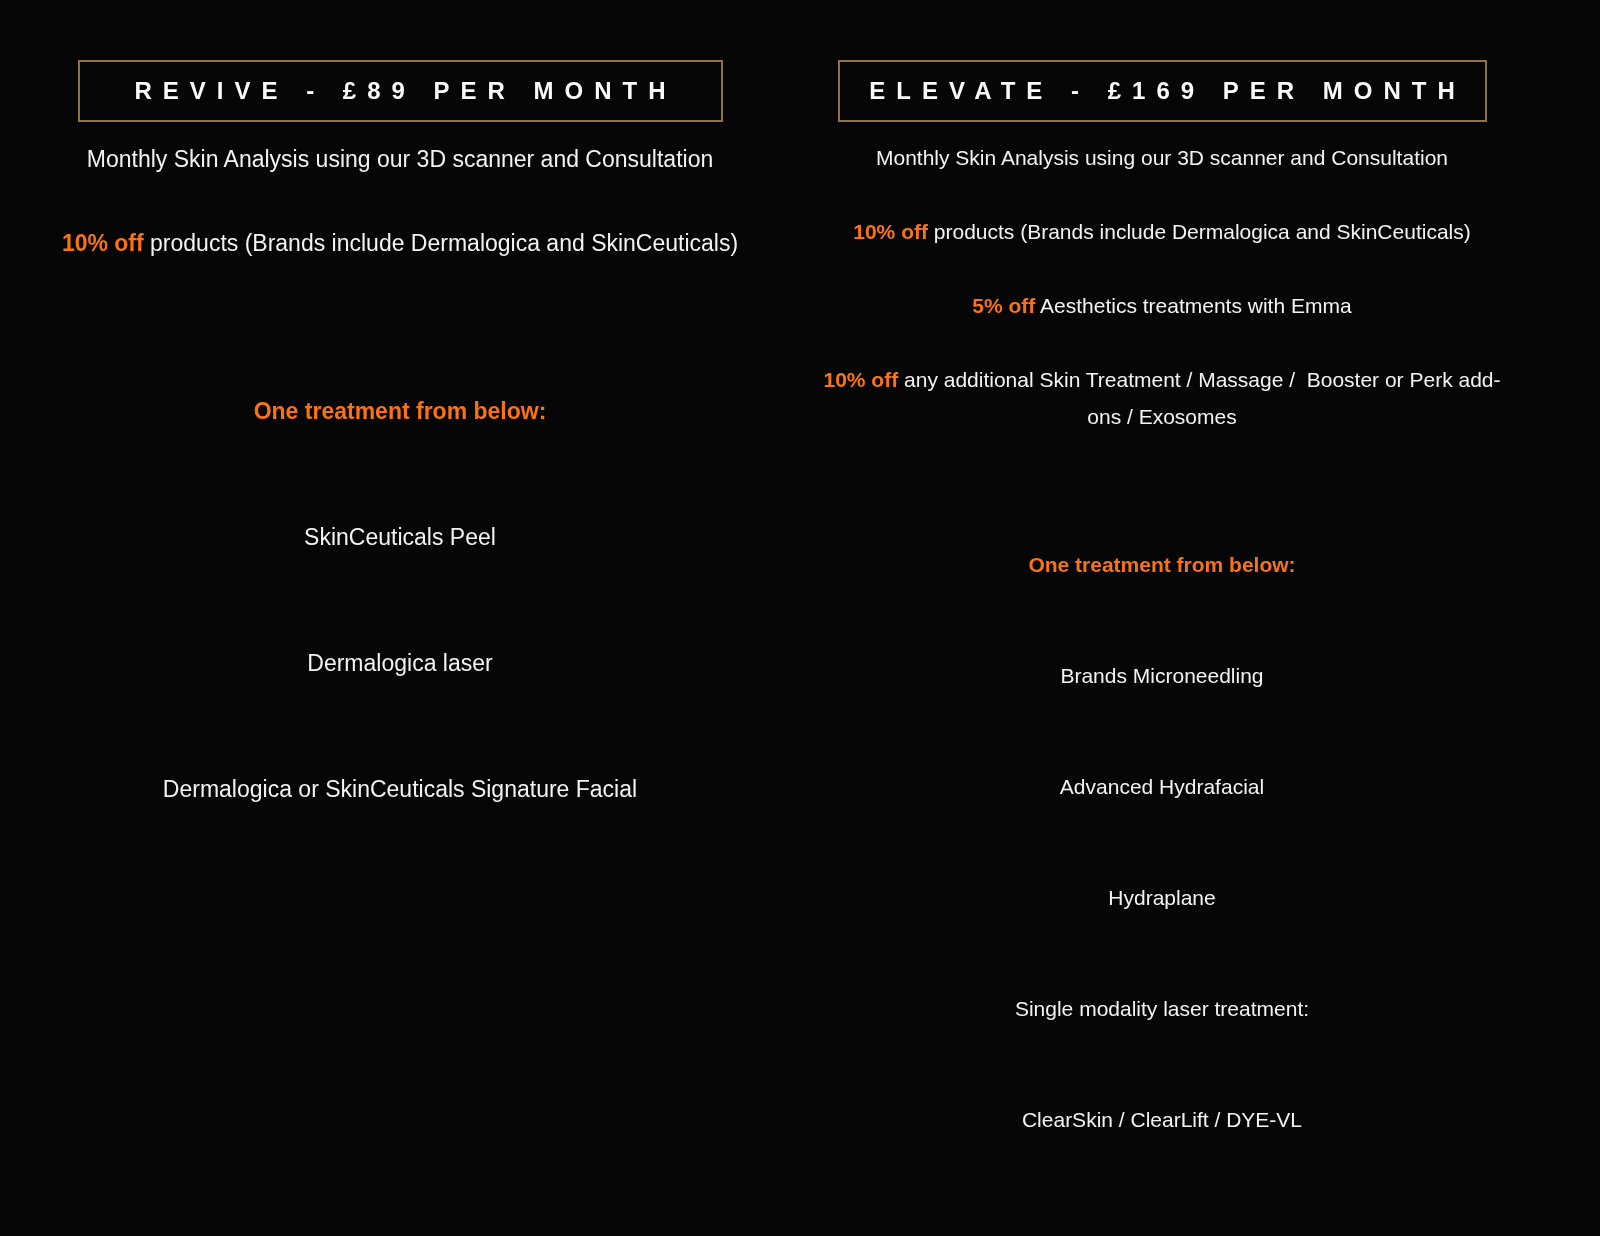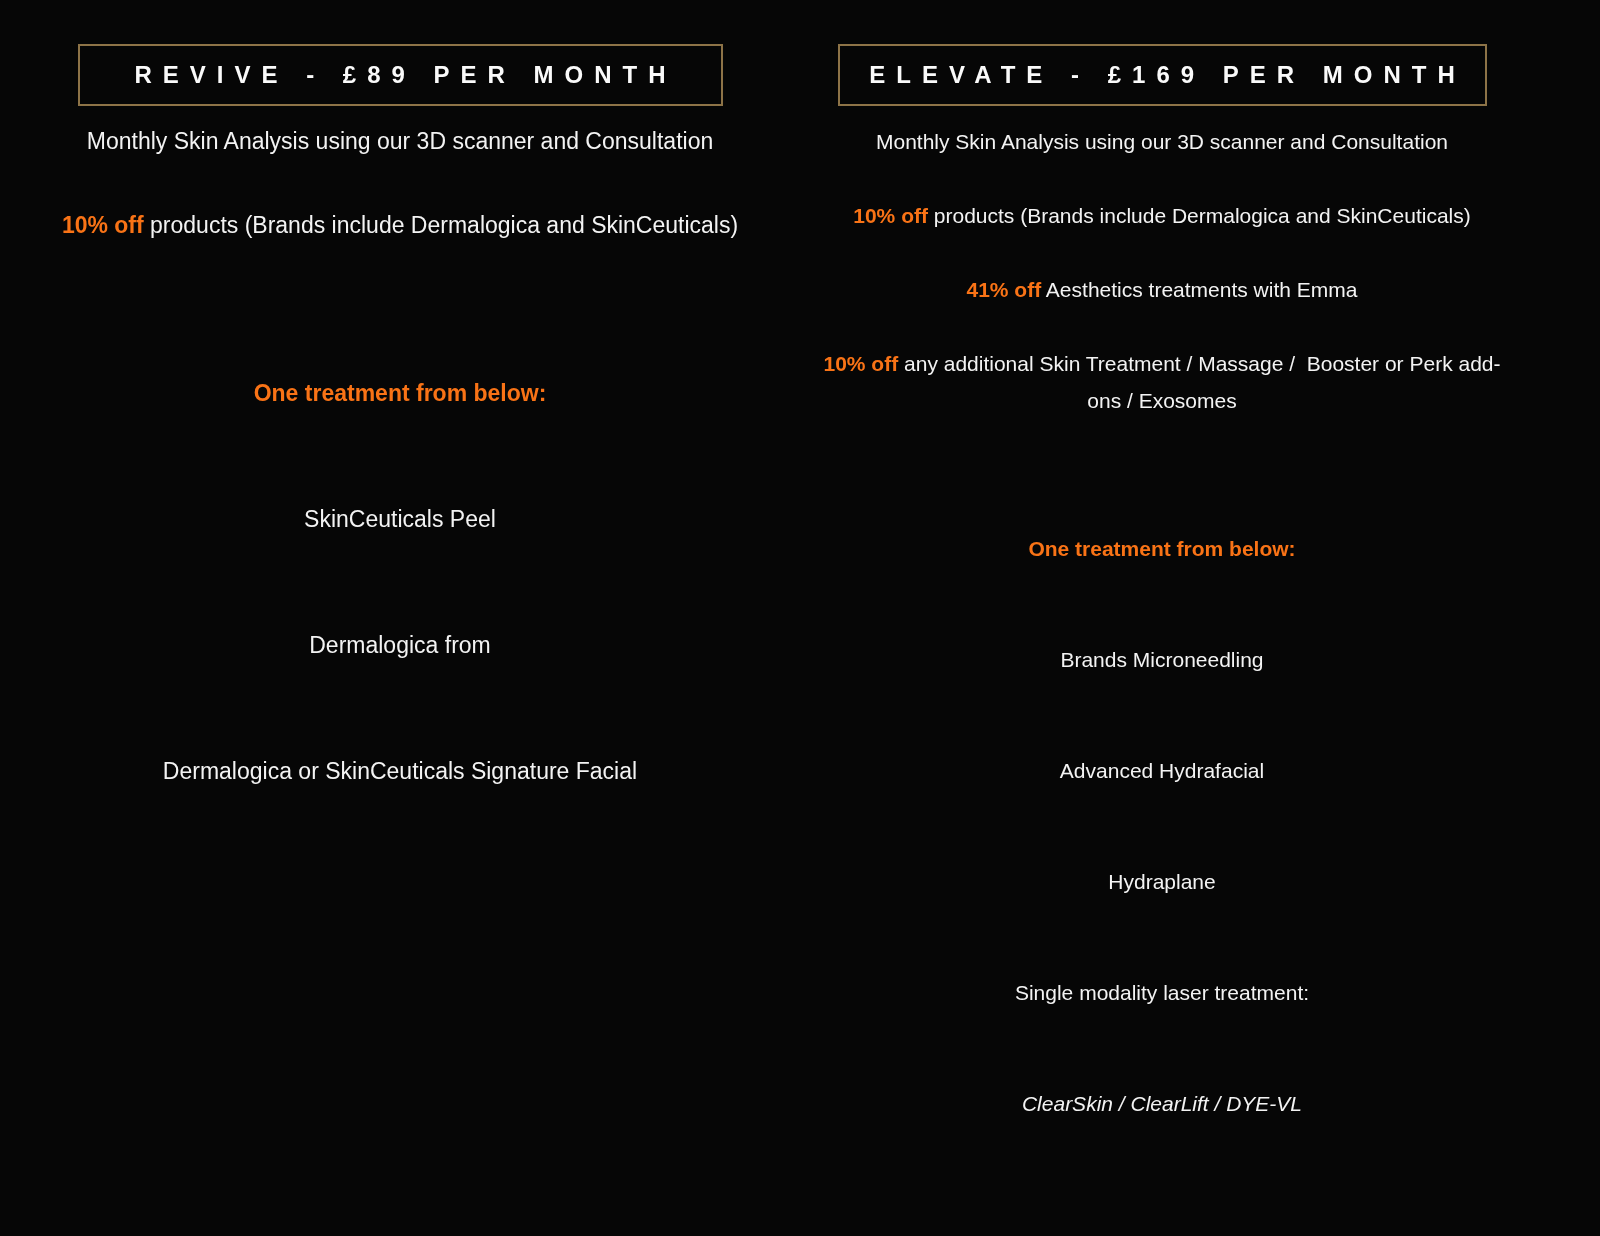--- a/index.html
+++ b/index.html
@@ -17,21 +17,21 @@
   }
   .column {
     position: absolute;
     top: 44px;
     text-align: center;
   }
   .col-revive { left: 50px;  width: 700px; }
   .col-elevate { left: 812px; width: 700px; }
 
   .title-box {
-    margin: 0 auto;
+    margin: 16px auto;
     height: 58px;
     border: 2px solid #8d7347;
     display: flex;
     align-items: center;
     justify-content: center;
   }
   .col-revive  .title-box { width: 641px; }
   .col-elevate .title-box { width: 645px; justify-content: center; }
   .title {
     font-size: 24px;
@@ -53,54 +53,54 @@
   }
   .col-elevate .block {
     margin-top: 37px;
     font-size: 21px;
     line-height: 37px;
   }
   .col-revive .block.first { margin-top: 14px; }
   .col-elevate .block.first { margin-top: 17px; }
 
   .b, strong { font-weight: 700; color: #f97316; }
-  .i { font-style: italic; }
+  .i { }
   .line { display: block; }
 </style>
 </head>
 <body>
 
 <section class="column col-revive">
   <div class="title-box">
     <span class="title">REVIVE - £89 PER MONTH</span>
   </div>
 
   <p class="block first">Monthly Skin Analysis using our 3D scanner and Consultation</p>
 
   <p class="block"><span class="b">10% off</span><span> products (Brands include Dermalogica and SkinCeuticals)</span></p>
 
   <div class="block">
     <span class="line b">One treatment from below:</span>
     <span class="line">SkinCeuticals Peel</span>
-    <span class="line">Dermalogica from</span>
+    <span class="line">Dermalogica laser</span>
     <span class="line">Dermalogica or SkinCeuticals Signature Facial</span>
   </div>
 
 </section>
 
 <section class="column col-elevate">
   <div class="title-box">
     <span class="title">ELEVATE - £169 PER MONTH</span>
   </div>
 
   <p class="block first">Monthly Skin Analysis using our 3D scanner and Consultation</p>
 
   <p class="block"><span class="b">10% off</span><span> products (Brands include Dermalogica and SkinCeuticals)</span></p>
 
-  <p class="block"><span class="b">41% off</span><span> Aesthetics treatments with Emma</span></p>
+  <p class="block"><span class="b">5% off</span><span> Aesthetics treatments with Emma</span></p>
 
   <p class="block"><span class="b">10% off</span><span> any additional Skin Treatment / Massage /  Booster or Perk add-ons / Exosomes</span></p>
 
   <div class="block">
     <span class="line b">One treatment from below:</span>
     <span class="line">Brands Microneedling</span>
     <span class="line">Advanced Hydrafacial</span>
     <span class="line">Hydraplane</span>
     <span class="line">Single modality laser treatment:</span>
     <span class="line i">ClearSkin / ClearLift / DYE-VL</span>

